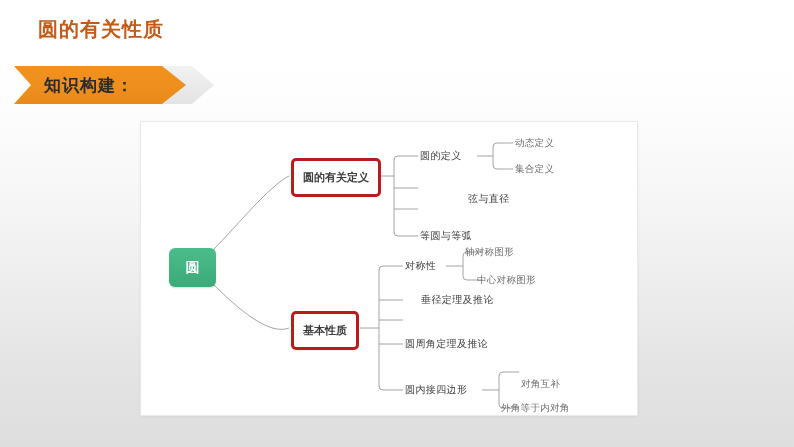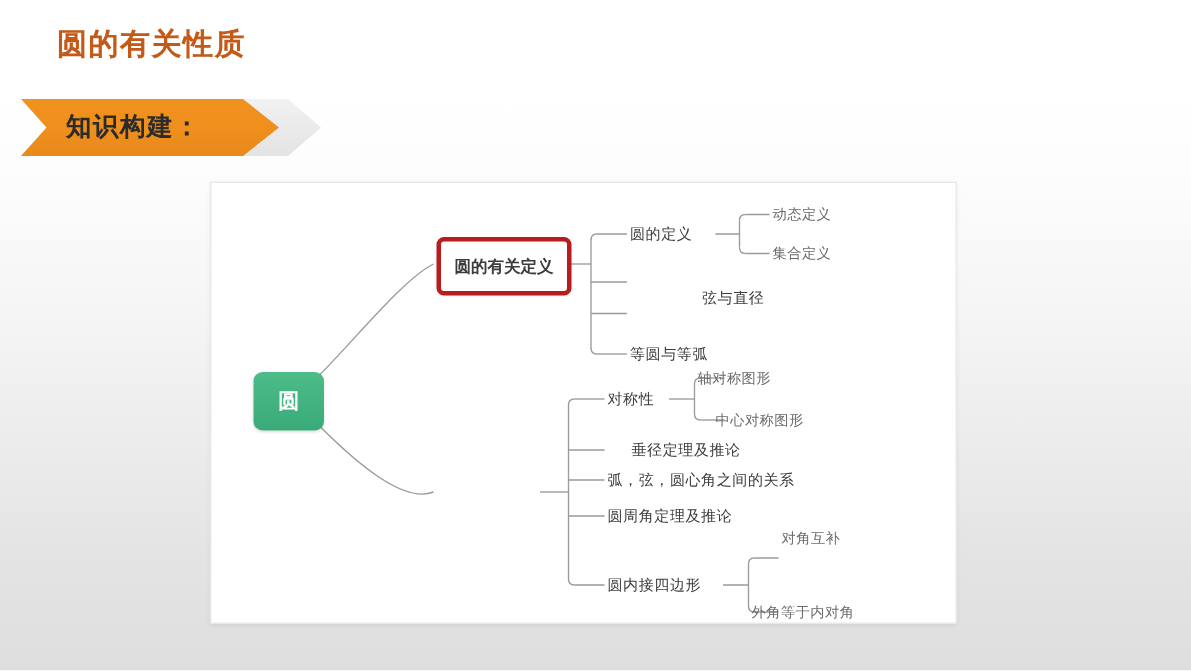--- a/index.html
+++ b/index.html
@@ -142,44 +142,44 @@
         <path d="M358,282 Q358,286 362,286"></path>
         <path d="M362,250 L378,250"></path>
         <path d="M362,286 L378,286"></path>
       </g>
     </svg>
 
     <div class="node-root">圆</div>
 
     <div class="node-box" id="node-defs">圆的有关定义</div>
 
+    <div class="node-box" id="node-props">基本性质</div>
 
     <div class="lbl2" style="left:279px;top:27px;">圆的定义</div>
 
     <div class="lbl3" style="left:374px;top:15px;">动态定义</div>
 
     <div class="lbl3" style="left:374px;top:41px;font-family:Liberation Mono, monospace;">集合定义</div>
 
     <div class="lbl2" style="left:279px;top:70px;margin-left:48px;">弦与直径</div>
 
 
     <div class="lbl2" style="left:279px;top:107px;">等圆与等弧</div>
 
     <div class="lbl2" style="left:264px;top:137px;">对称性</div>
 
     <div class="lbl3" style="left:324px;top:124px;text-align:center;">轴对称图形</div>
 
     <div class="lbl3" style="left:336px;top:152px;">中心对称图形</div>
 
     <div class="lbl2" style="left:248px;top:171px;margin-left:32px;">垂径定理及推论</div>
 
-    <div class="lbl2" style="left:264px;top:191px;">弧，弦，圆心角之间的关系</div>
 
     <div class="lbl2" style="left:264px;top:215px;">圆周角定理及推论</div>
 
     <div class="lbl2" style="left:264px;top:261px;">圆内接四边形</div>
 
-    <div class="lbl3" style="left:380px;top:231px;">对角互补</div>
+    <div class="lbl3" style="left:380px;top:256px;">对角互补</div>
 
     <div class="lbl3" style="left:360px;top:280px;">外角等于内对角</div>
 
   </div>
 </div>
 
 </body></html>

